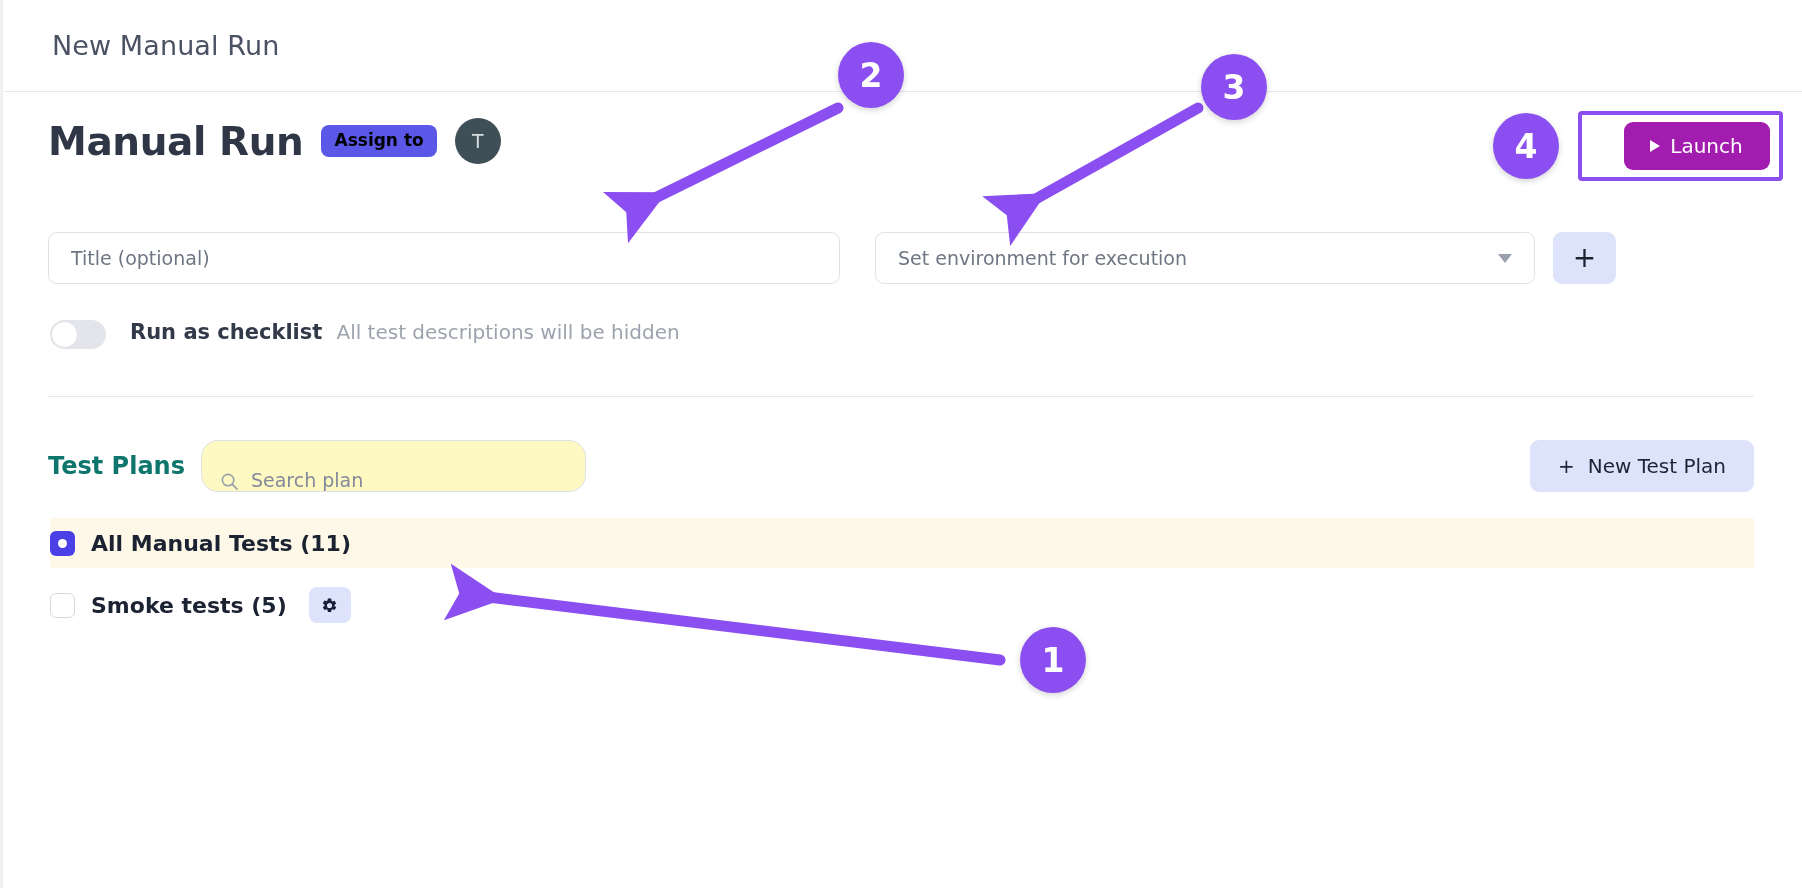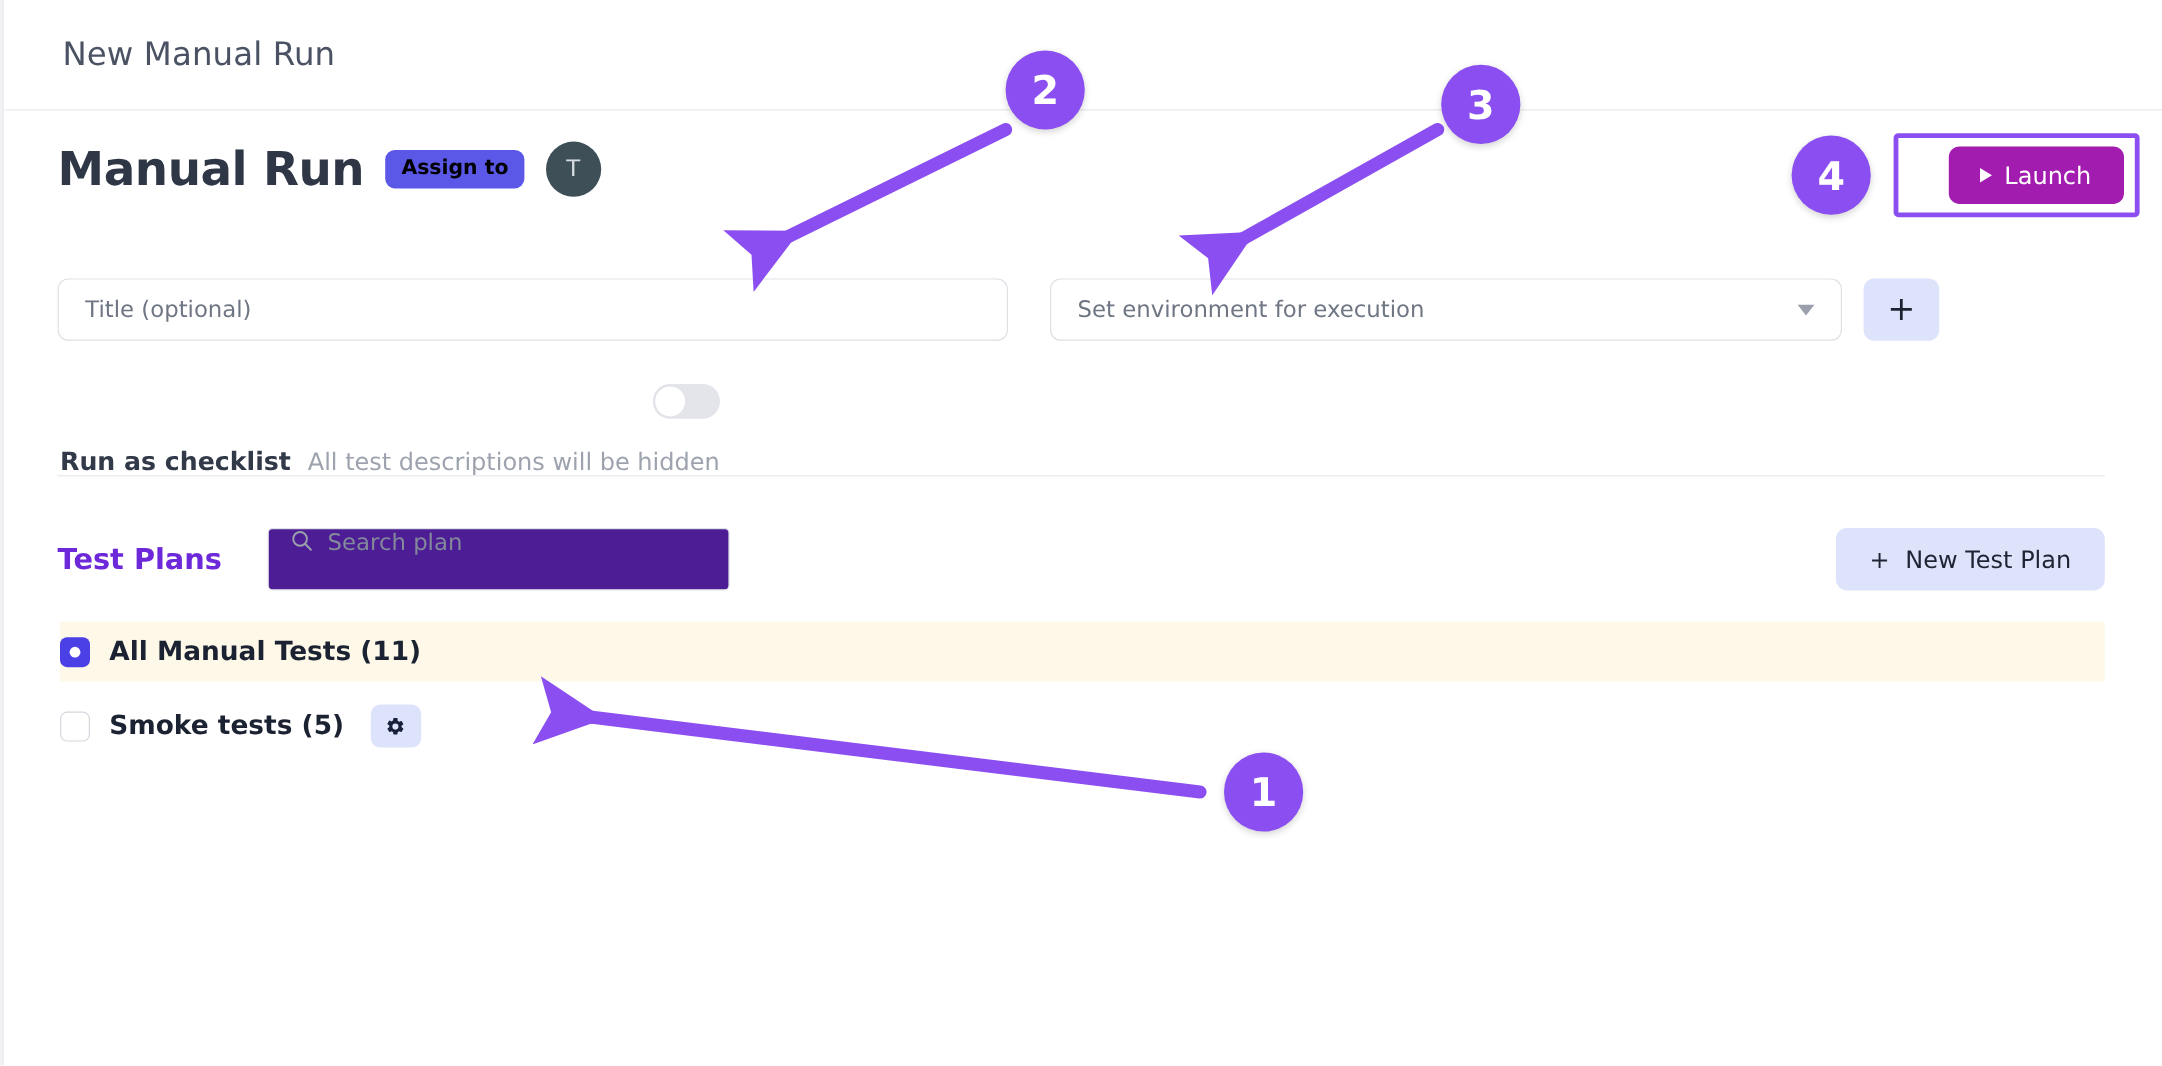--- a/index.html
+++ b/index.html
@@ -162,23 +162,22 @@
     justify-content: center;
     cursor: pointer;
     font-family: inherit;
   }
 
   
   .checklist-row {
     position: absolute;
     left: 50px; top: 320px;
     display: flex;
-    align-items: flex-end;
+    align-items: flex-start;
     gap: 24px;
-    flex-direction: column;
   }
   .toggle {
     width: 56px; height: 29px;
     border-radius: 15px;
     background: #e3e5ea;
     position: relative;
     cursor: pointer;
     flex: none;
   }
   .toggle .knob {
@@ -212,32 +211,32 @@
   .plans-header {
     position: absolute;
     left: 48px; top: 440px;
     width: 1706px; height: 52px;
     display: flex;
     align-items: center;
   }
   .plans-title {
     font-size: 24px;
     font-weight: 700;
-    color: #6d28d9;
-    margin-right: 38px;
+    color: #0f766e;
+    margin-right: 16px;
   }
   .search-box {
     width: 385px; height: 52px;
     border: 1px solid #dfe1e6;
-    border-radius: 4px;
-    display: flex;
-    align-items: flex-start;
+    border-radius: 17px;
+    display: flex;
+    align-items: flex-end;
     gap: 12px;
     padding: 0 18px;
-    background: #4c1d95;
+    background: #fef9c3;
   }
   .search-box .ph {
     font-size: 19px;
     color: #83899a;
   }
   .new-plan-btn {
     margin-left: auto;
     height: 52px;
     background: #dde3fb;
     border: none;

